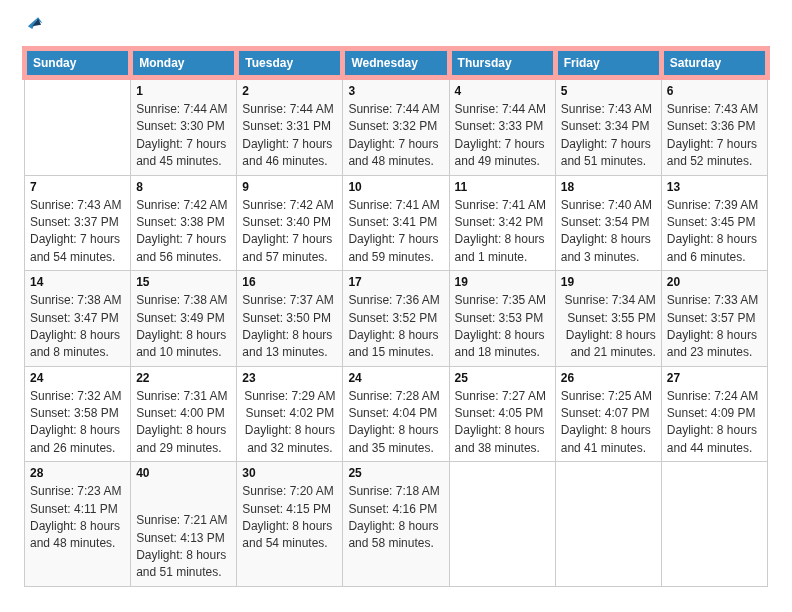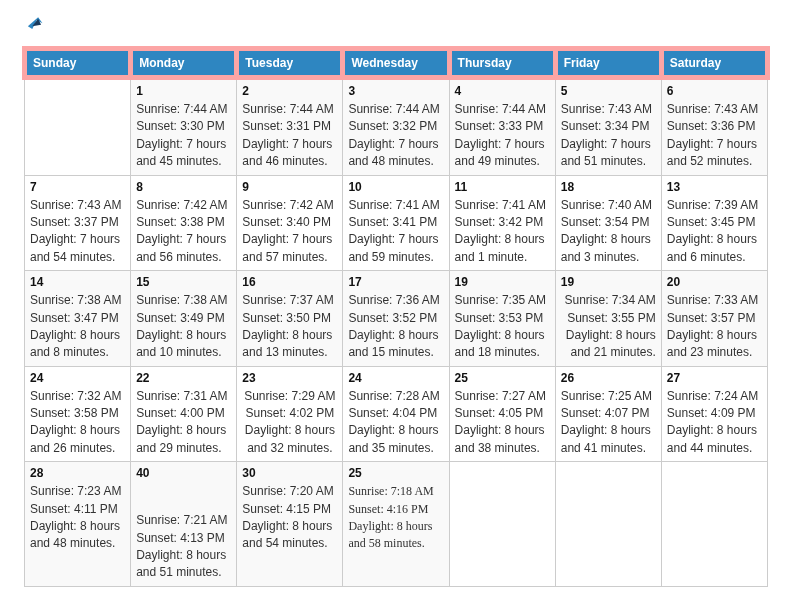--- a/index.html
+++ b/index.html
@@ -345,21 +345,21 @@
           </td>
           <td>
             <div class="day-num">30</div>
             <div class="day-info" style="white-space: pre-line;">Sunrise: 7:20 AM
 Sunset: 4:15 PM
 Daylight: 8 hours
 and 54 minutes.</div>
           </td>
           <td>
             <div class="day-num">25</div>
-            <div class="day-info" style="white-space: pre-line; font-family: Liberation Serif, serif;">Sunrise: 7:18 AM
+            <div class="day-info" style="white-space: pre-line;">Sunrise: 7:18 AM
 Sunset: 4:16 PM
 Daylight: 8 hours
 and 58 minutes.</div>
           </td>
           <td class="empty-cell"></td>
           <td class="empty-cell"></td>
           <td class="empty-cell"></td>
         </tr>
       </tbody>
   </table>

